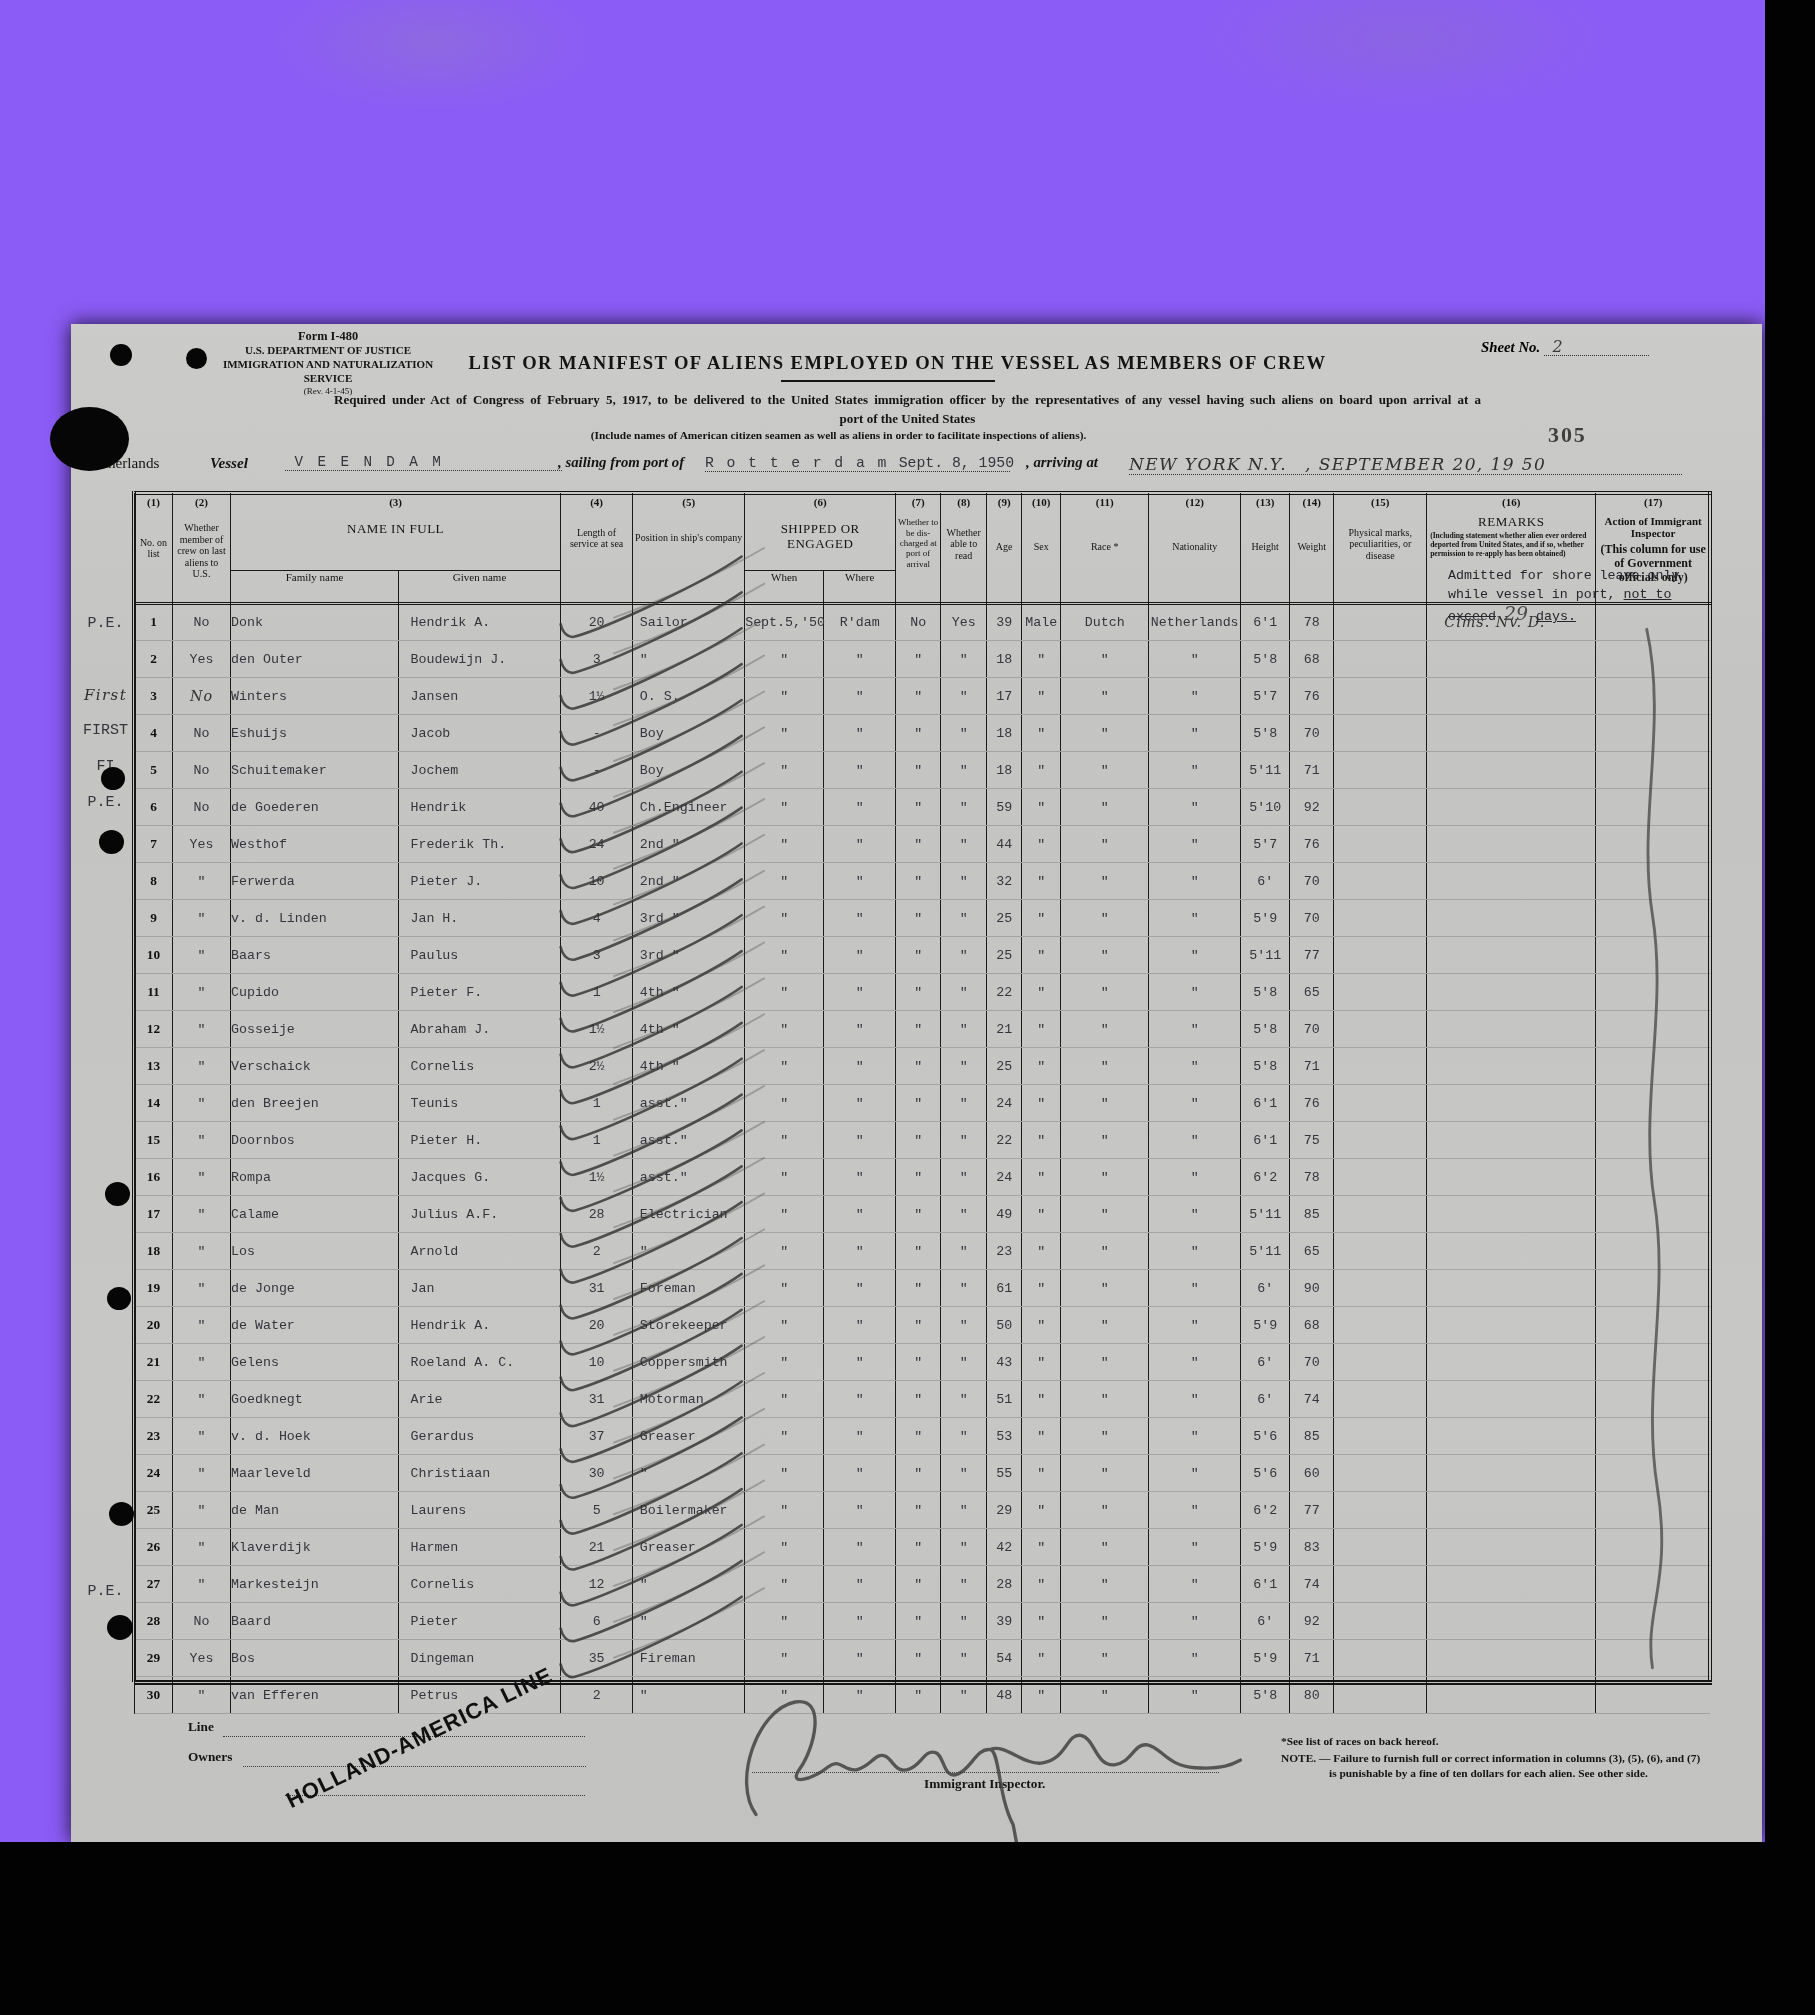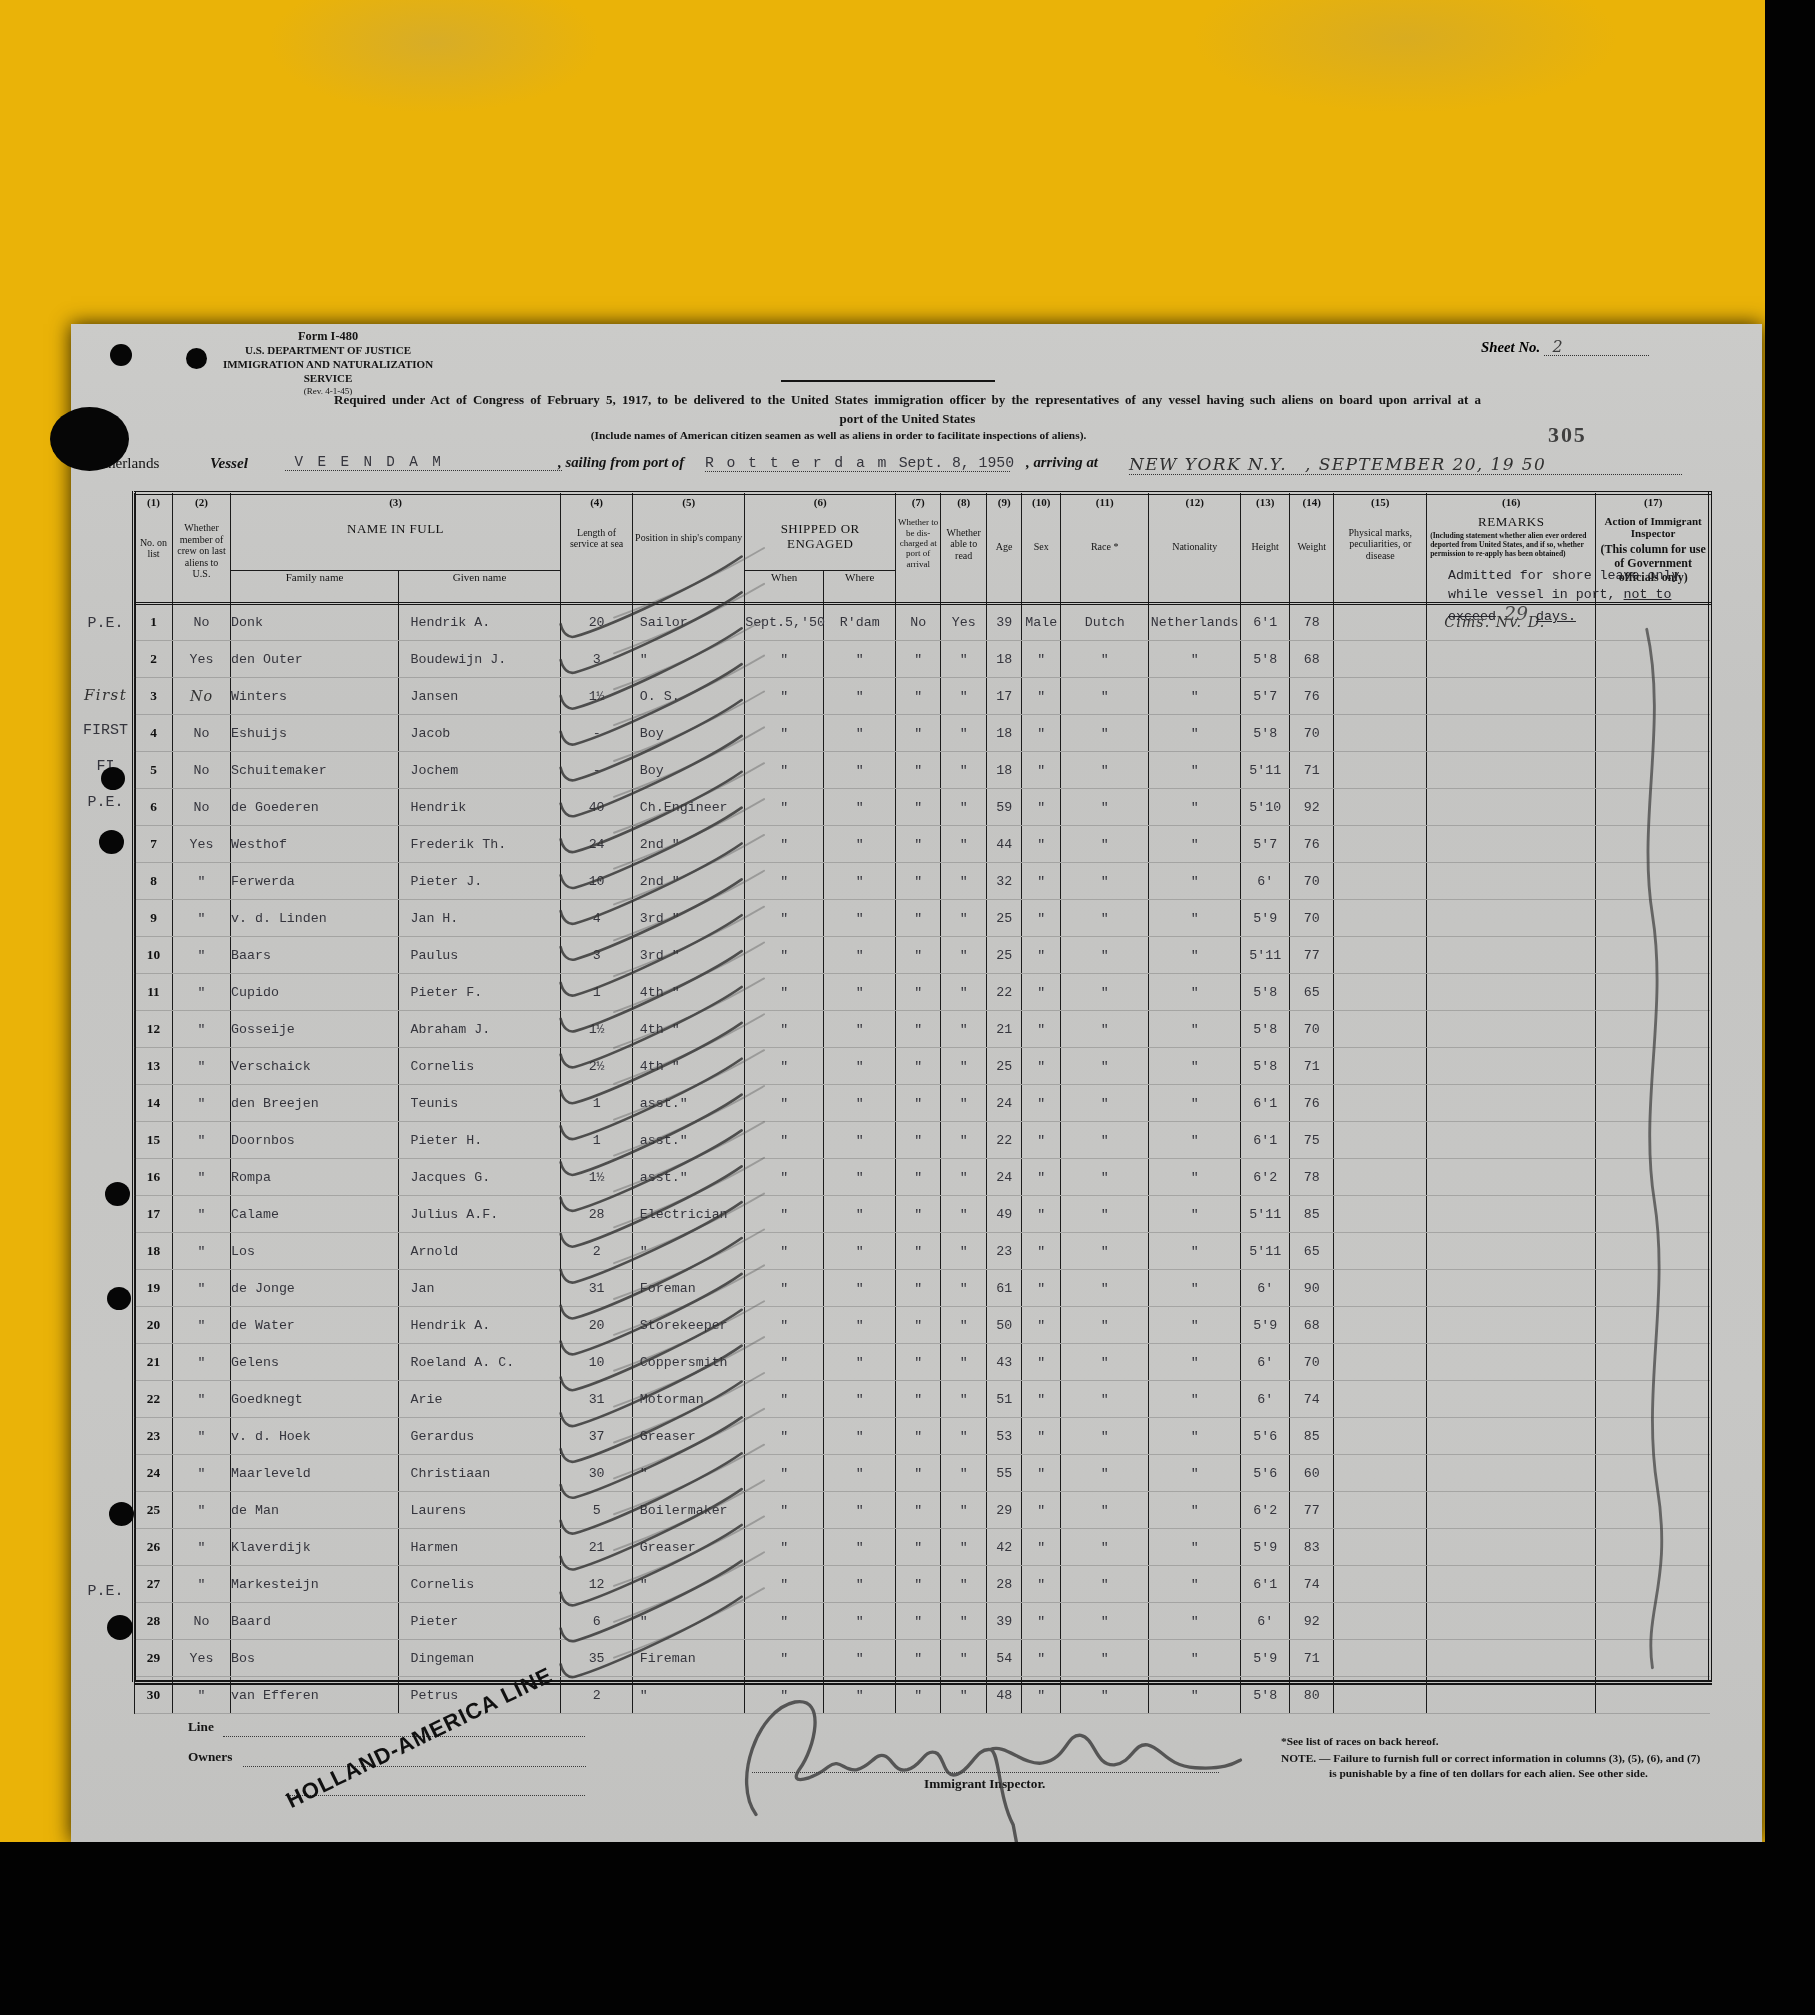--- a/index.html
+++ b/index.html
@@ -1,16 +1,16 @@
 <!DOCTYPE html>
 <html style="font-size:7.6px"><head>
 <meta charset="utf-8">
 <style>
   html,body{margin:0;padding:0;background:#000;}
-  #stage{position:relative;width:1816px;height:2015px;background:#eab308;overflow:hidden;
+  #stage{position:relative;width:1816px;height:2015px;background:#8b5cf6;overflow:hidden;
          font-family:"Liberation Serif","DejaVu Serif",serif;}
   .smudge{position:absolute;border-radius:50%;pointer-events:none;}
   #paper{position:absolute;left:71px;top:324px;width:1691px;height:1518px;
          background:linear-gradient(180deg,#cbcbc9 0%,#c4c4c2 25%,#c7c7c5 70%,#c2c2c0 100%);
          box-shadow:0 0 19px rgba(0,0,0,.8);}
   
   .printed{color:#141414;}
   #form-block{position:absolute;left:133px;top:4.8px;width:248px;text-align:center;line-height:1.25;}
   #form-number{font-weight:bold;font-size:12.4px;}
   #form-dept{font-weight:bold;font-size:11px;}
@@ -92,20 +92,21 @@
       <div id="form-dept">U.S. DEPARTMENT OF JUSTICE</div>
       <div id="form-service">IMMIGRATION AND NATURALIZATION SERVICE</div>
       <div id="form-rev">(Rev. 4-1-45)</div>
     </div>
 
     <div id="sheet-line">
       <span id="sheet-label">Sheet No.</span>
       <span class="dotline"><span id="sheet-number" class="hand">2</span><span style="display:inline-block;width:76px;"></span></span>
     </div>
 
+    <div id="page-title" class="printed">LIST OR MANIFEST OF ALIENS EMPLOYED ON THE VESSEL AS MEMBERS OF CREW</div>
     <div id="title-underline"></div>
     <div id="subtitle1" class="printed">Required under Act of Congress of February 5, 1917, to be delivered to the United States immigration officer by the representatives of any vessel having such aliens on board upon arrival at a</div>
     <div id="subtitle2" class="printed">port of the United States</div>
     <div id="subtitle3" class="printed">(Include names of American citizen seamen as well as aliens in order to facilitate inspections of aliens).</div>
     <div id="stamp-305">305</div>
 
     <div id="vessel-line">
       <span class="vl printed" style="left:26px;font-size:15.2px;">etherlands</span>
       <span class="vl printed ital" style="left:139px;font-size:15.2px;">Vessel</span>
       <span class="vl typed dotline" style="left:214px;width:267px;font-size:14.3px;letter-spacing:2.9px;padding-left:9.5px;">V E E N D A M</span>

